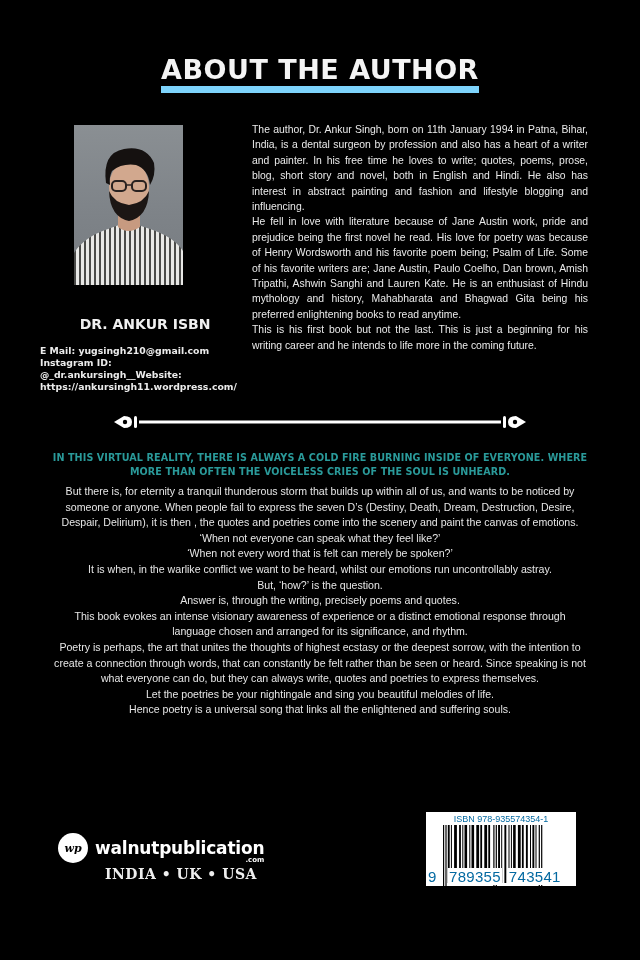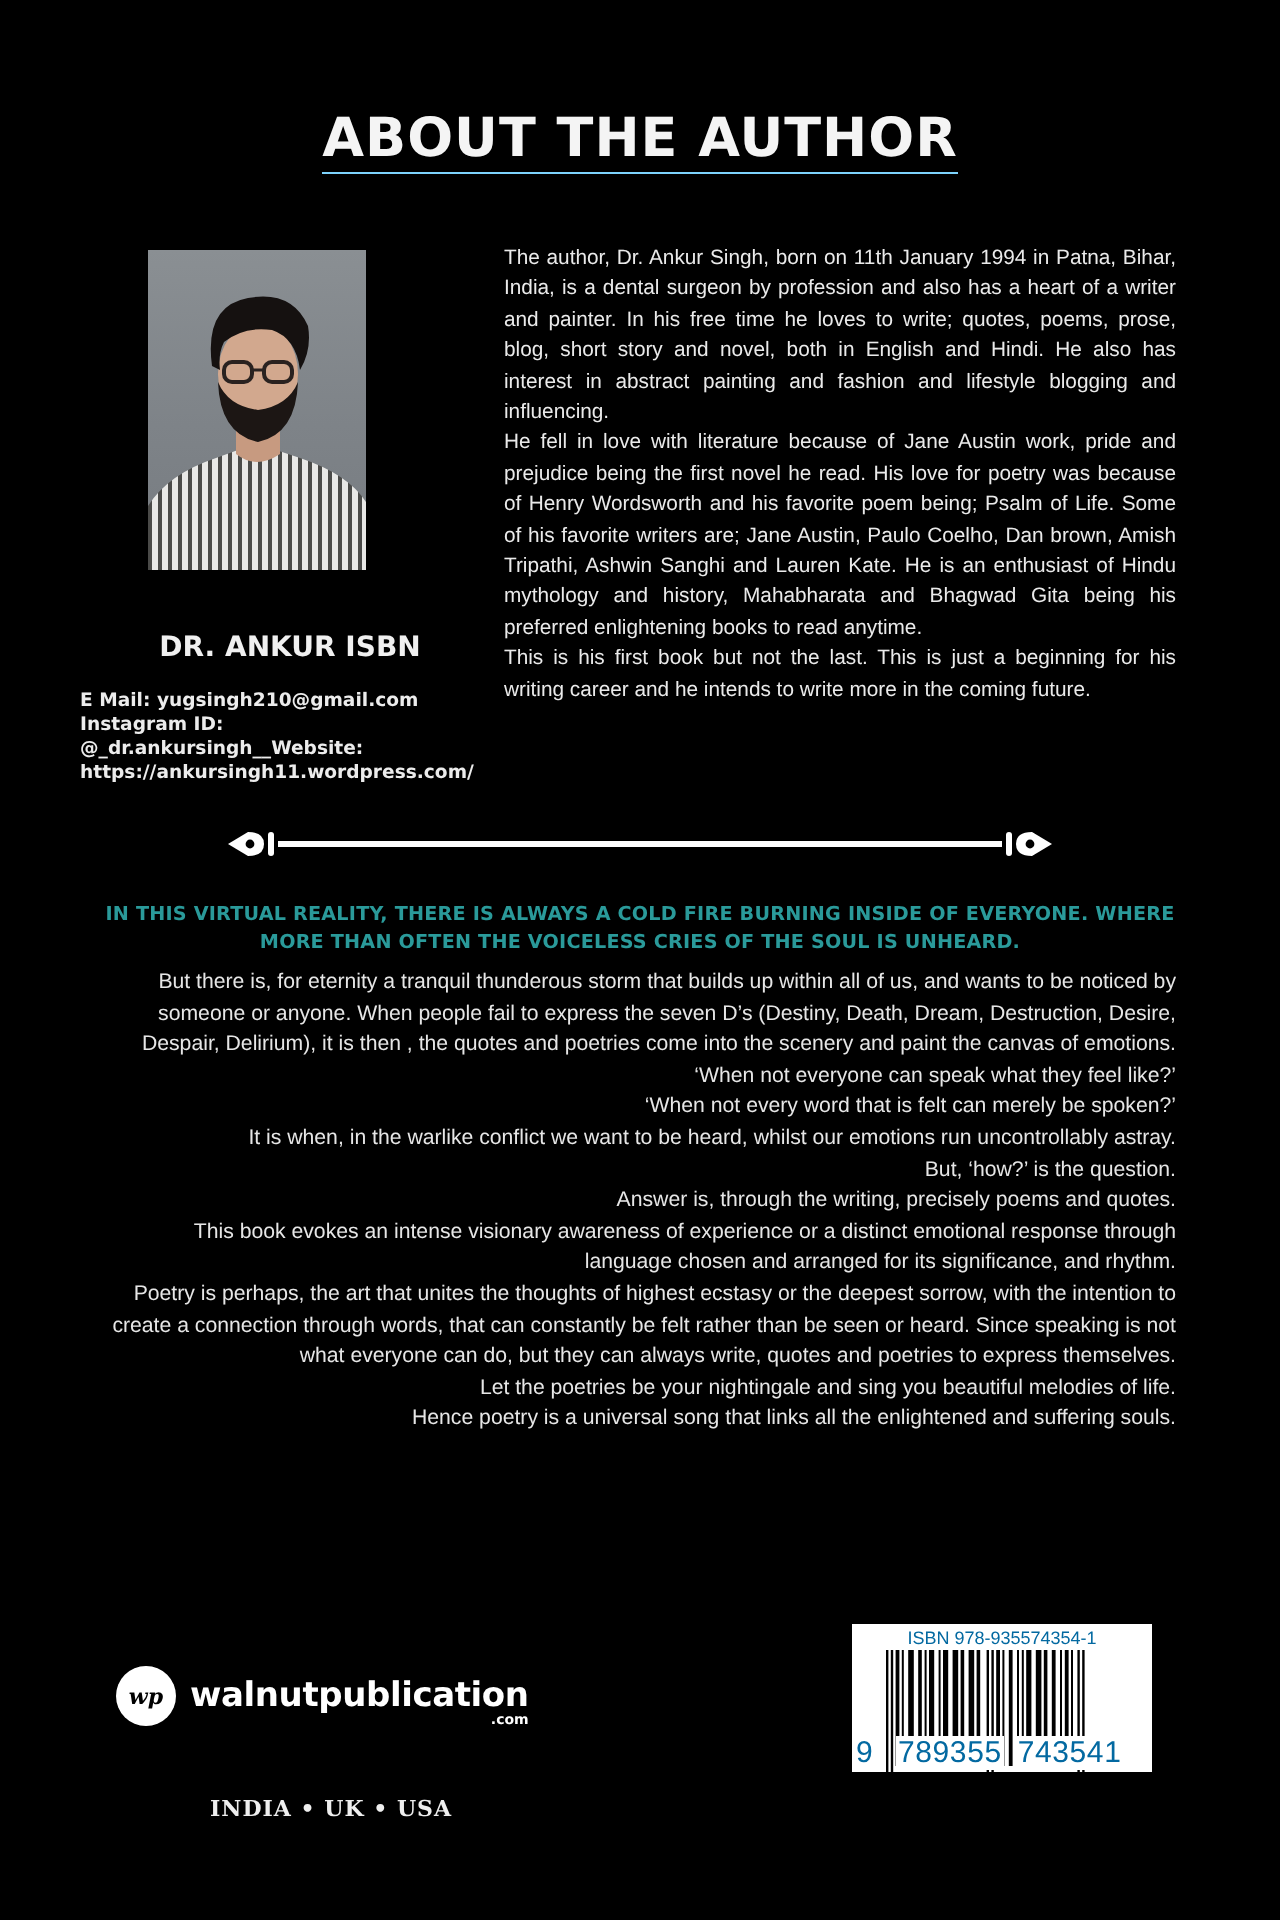--- a/index.html
+++ b/index.html
@@ -4,21 +4,21 @@
 <style>
   * { margin: 0; padding: 0; box-sizing: border-box; }
   html, body { width: 640px; height: 960px; background: #000; overflow: hidden; }
   body { position: relative; color: #f2f2f2; font-family: "Liberation Sans", sans-serif; }
 
   .title {
     position: absolute; left: 0; right: 0; top: 54px;
     text-align: center; font-family: "DejaVu Sans", sans-serif;
     font-weight: bold; font-size: 27px; letter-spacing: 0.5px; color: #f4f4f4;
   }
-  .title span { border-bottom: 1px solid #7dd3fc; padding-bottom: 1px; }
+  .title span { border-bottom: 7px solid #7dd3fc; padding-bottom: 1px; }
 
   .photo {
     position: absolute; left: 74px; top: 125px; width: 109px; height: 160px;
     background: linear-gradient(180deg, #8a8f93 0%, #7e8388 55%, #767b80 100%);
     overflow: hidden;
   }
   .photo svg { width: 100%; height: 100%; display: block; }
 
   .author-name {
     position: absolute; left: 40px; width: 210px; top: 316px;
@@ -40,35 +40,35 @@
   .divider { position: absolute; left: 112px; top: 412px; width: 416px; height: 20px; }
 
   .tagline {
     position: absolute; left: 40px; right: 40px; top: 451px;
     text-align: center; font-weight: bold; font-size: 9.6px; line-height: 13.6px;
     color: #2a9a9a; font-family: "DejaVu Sans", sans-serif; letter-spacing: 0.1px;
   }
 
   .blurb {
     position: absolute; left: 52px; right: 52px; top: 484px;
-    text-align: right; font-size: 10.6px; line-height: 15.6px; color: #e6e6e6;
+    text-align: center; font-size: 10.6px; line-height: 15.6px; color: #e6e6e6;
   }
   .blurb p { margin: 0; }
 
   .logo-row { position: absolute; left: 58px; top: 833px; display: flex; align-items: center; }
   .logo-circle {
     width: 30px; height: 30px; border-radius: 50%; background: #fff;
     display: flex; align-items: center; justify-content: center;
     color: #000; font-family: "DejaVu Serif", serif; font-style: italic; font-weight: bold; font-size: 11px; text-align: right;
   }
   .logo-text { margin-left: 7px; position: relative; }
   .logo-name { font-family: "DejaVu Sans", sans-serif; font-weight: bold; font-size: 17px; color: #fff; letter-spacing: -0.2px; }
   .logo-com { position: absolute; right: 0; top: 18px; font-size: 7px; font-weight: bold; color: #fff; font-family: "DejaVu Sans", sans-serif; }
   .locations {
-    position: absolute; left: 105px; top: 898px; font-size: 11px; font-weight: bold;
+    position: absolute; left: 105px; top: 866px; font-size: 14px; font-weight: bold;
     color: #eee; font-family: "DejaVu Serif", serif; letter-spacing: 0.5px;
   }
 
   .barcode {
     position: absolute; left: 426px; top: 812px; width: 150px; height: 74px;
     background: #fff; color: #0369a1;
   }
   .isbn-top {
     position: absolute; left: 0; right: 0; top: 2px; text-align: center;
     font-size: 9px; font-family: "Liberation Sans", sans-serif;
@@ -116,21 +116,21 @@
 <div class="author-name">DR. ANKUR ISBN</div>
 <div class="contact">
   <div>E Mail: yugsingh210@gmail.com</div>
   <div>Instagram ID: @_dr.ankursingh__Website:</div>
   <div>https://ankursingh11.wordpress.com/</div>
 </div>
 
 <div class="bio">
   <p>The author, Dr. Ankur Singh, born on 11th January 1994 in Patna, Bihar, India, is a dental surgeon by profession and also has a heart of a writer and painter. In his free time he loves to write; quotes, poems, prose, blog, short story and novel, both in English and Hindi. He also has interest in abstract painting and fashion and lifestyle blogging and influencing.</p>
   <p>He fell in love with literature because of Jane Austin work, pride and prejudice being the first novel he read. His love for poetry was because of Henry Wordsworth and his favorite poem being; Psalm of Life. Some of his favorite writers are; Jane Austin, Paulo Coelho, Dan brown, Amish Tripathi, Ashwin Sanghi and Lauren Kate. He is an enthusiast of Hindu mythology and history, Mahabharata and Bhagwad Gita being his preferred enlightening books to read anytime.</p>
-  <p>This is his first book but not the last. This is just a beginning for his writing career and he intends to write more in the coming future.</p>
+  <p>This is his first book but not the last. This is just a beginning for his writing career and he intends to life more in the coming future.</p>
 </div>
 
 <svg class="divider" viewBox="0 0 416 20">
   <g>
     <path d="M2 10 L12 4 Q20 4 20 10 Q20 16 12 16 Z" fill="#fff"></path>
     <circle cx="13" cy="10" r="2.2" fill="#000"></circle>
     <rect x="22" y="4" width="3" height="12" rx="1.5" fill="#fff"></rect>
   </g>
   <rect x="27" y="8.5" width="362" height="3" fill="#fff"></rect>
   <g>

